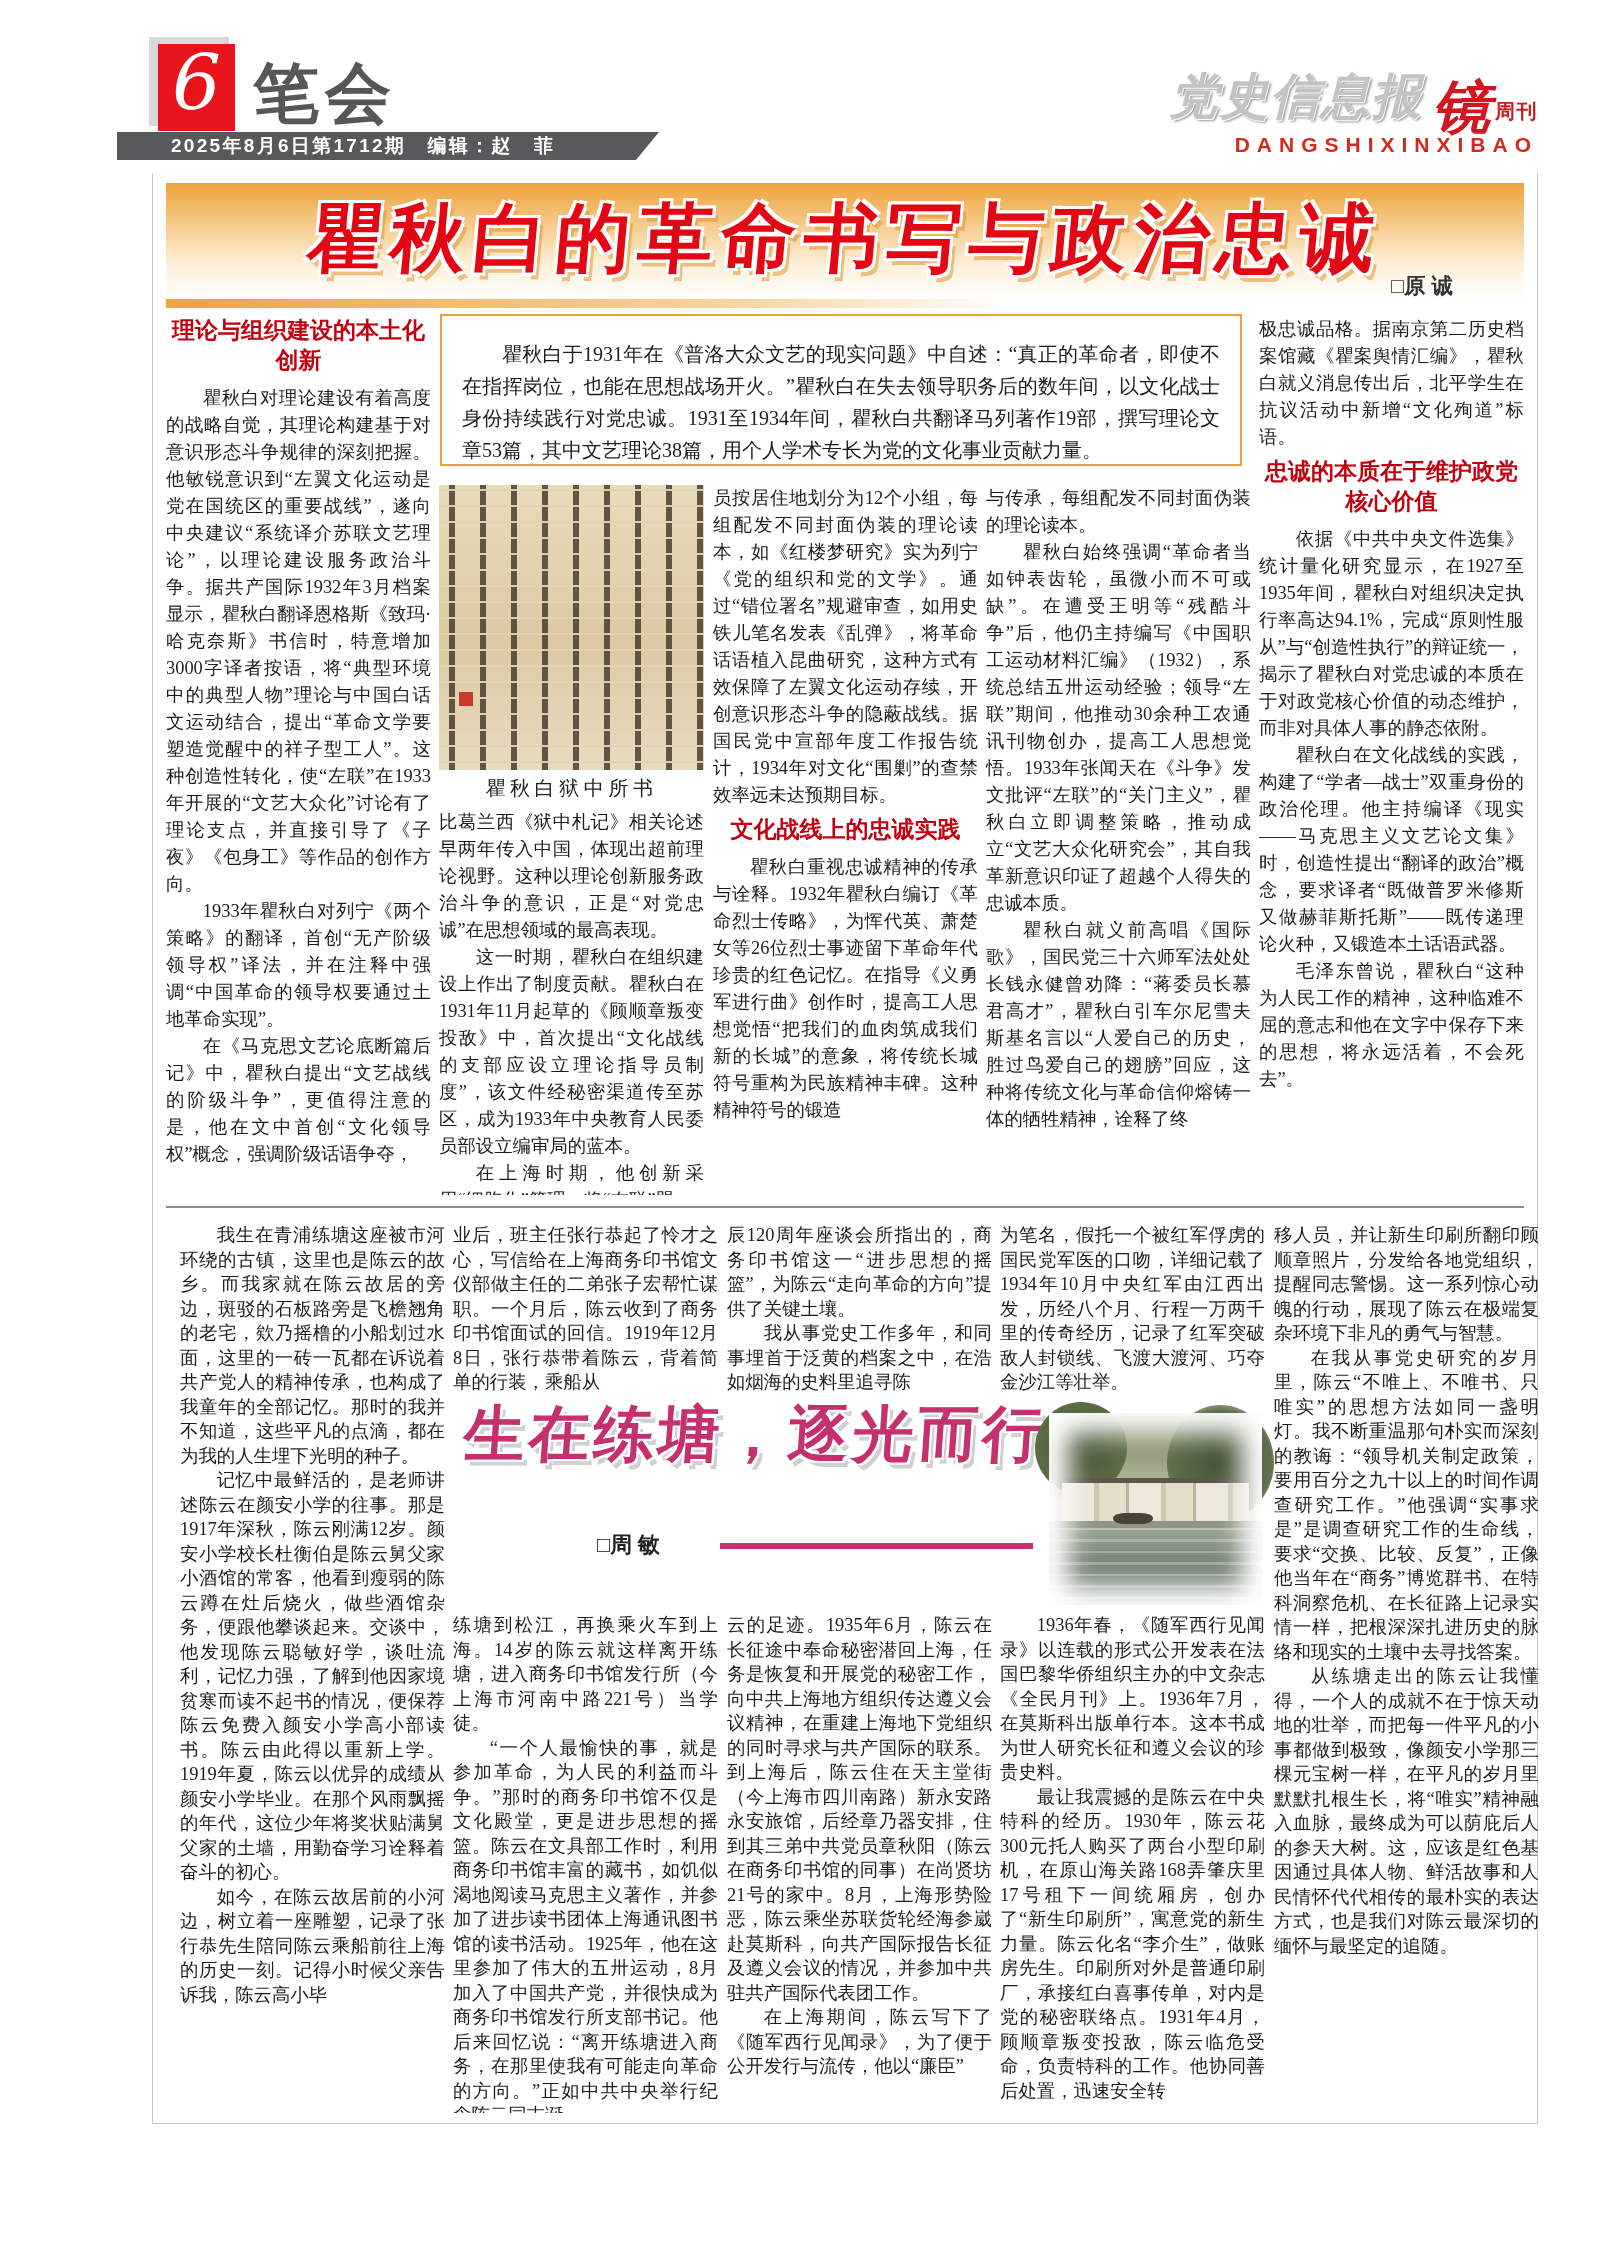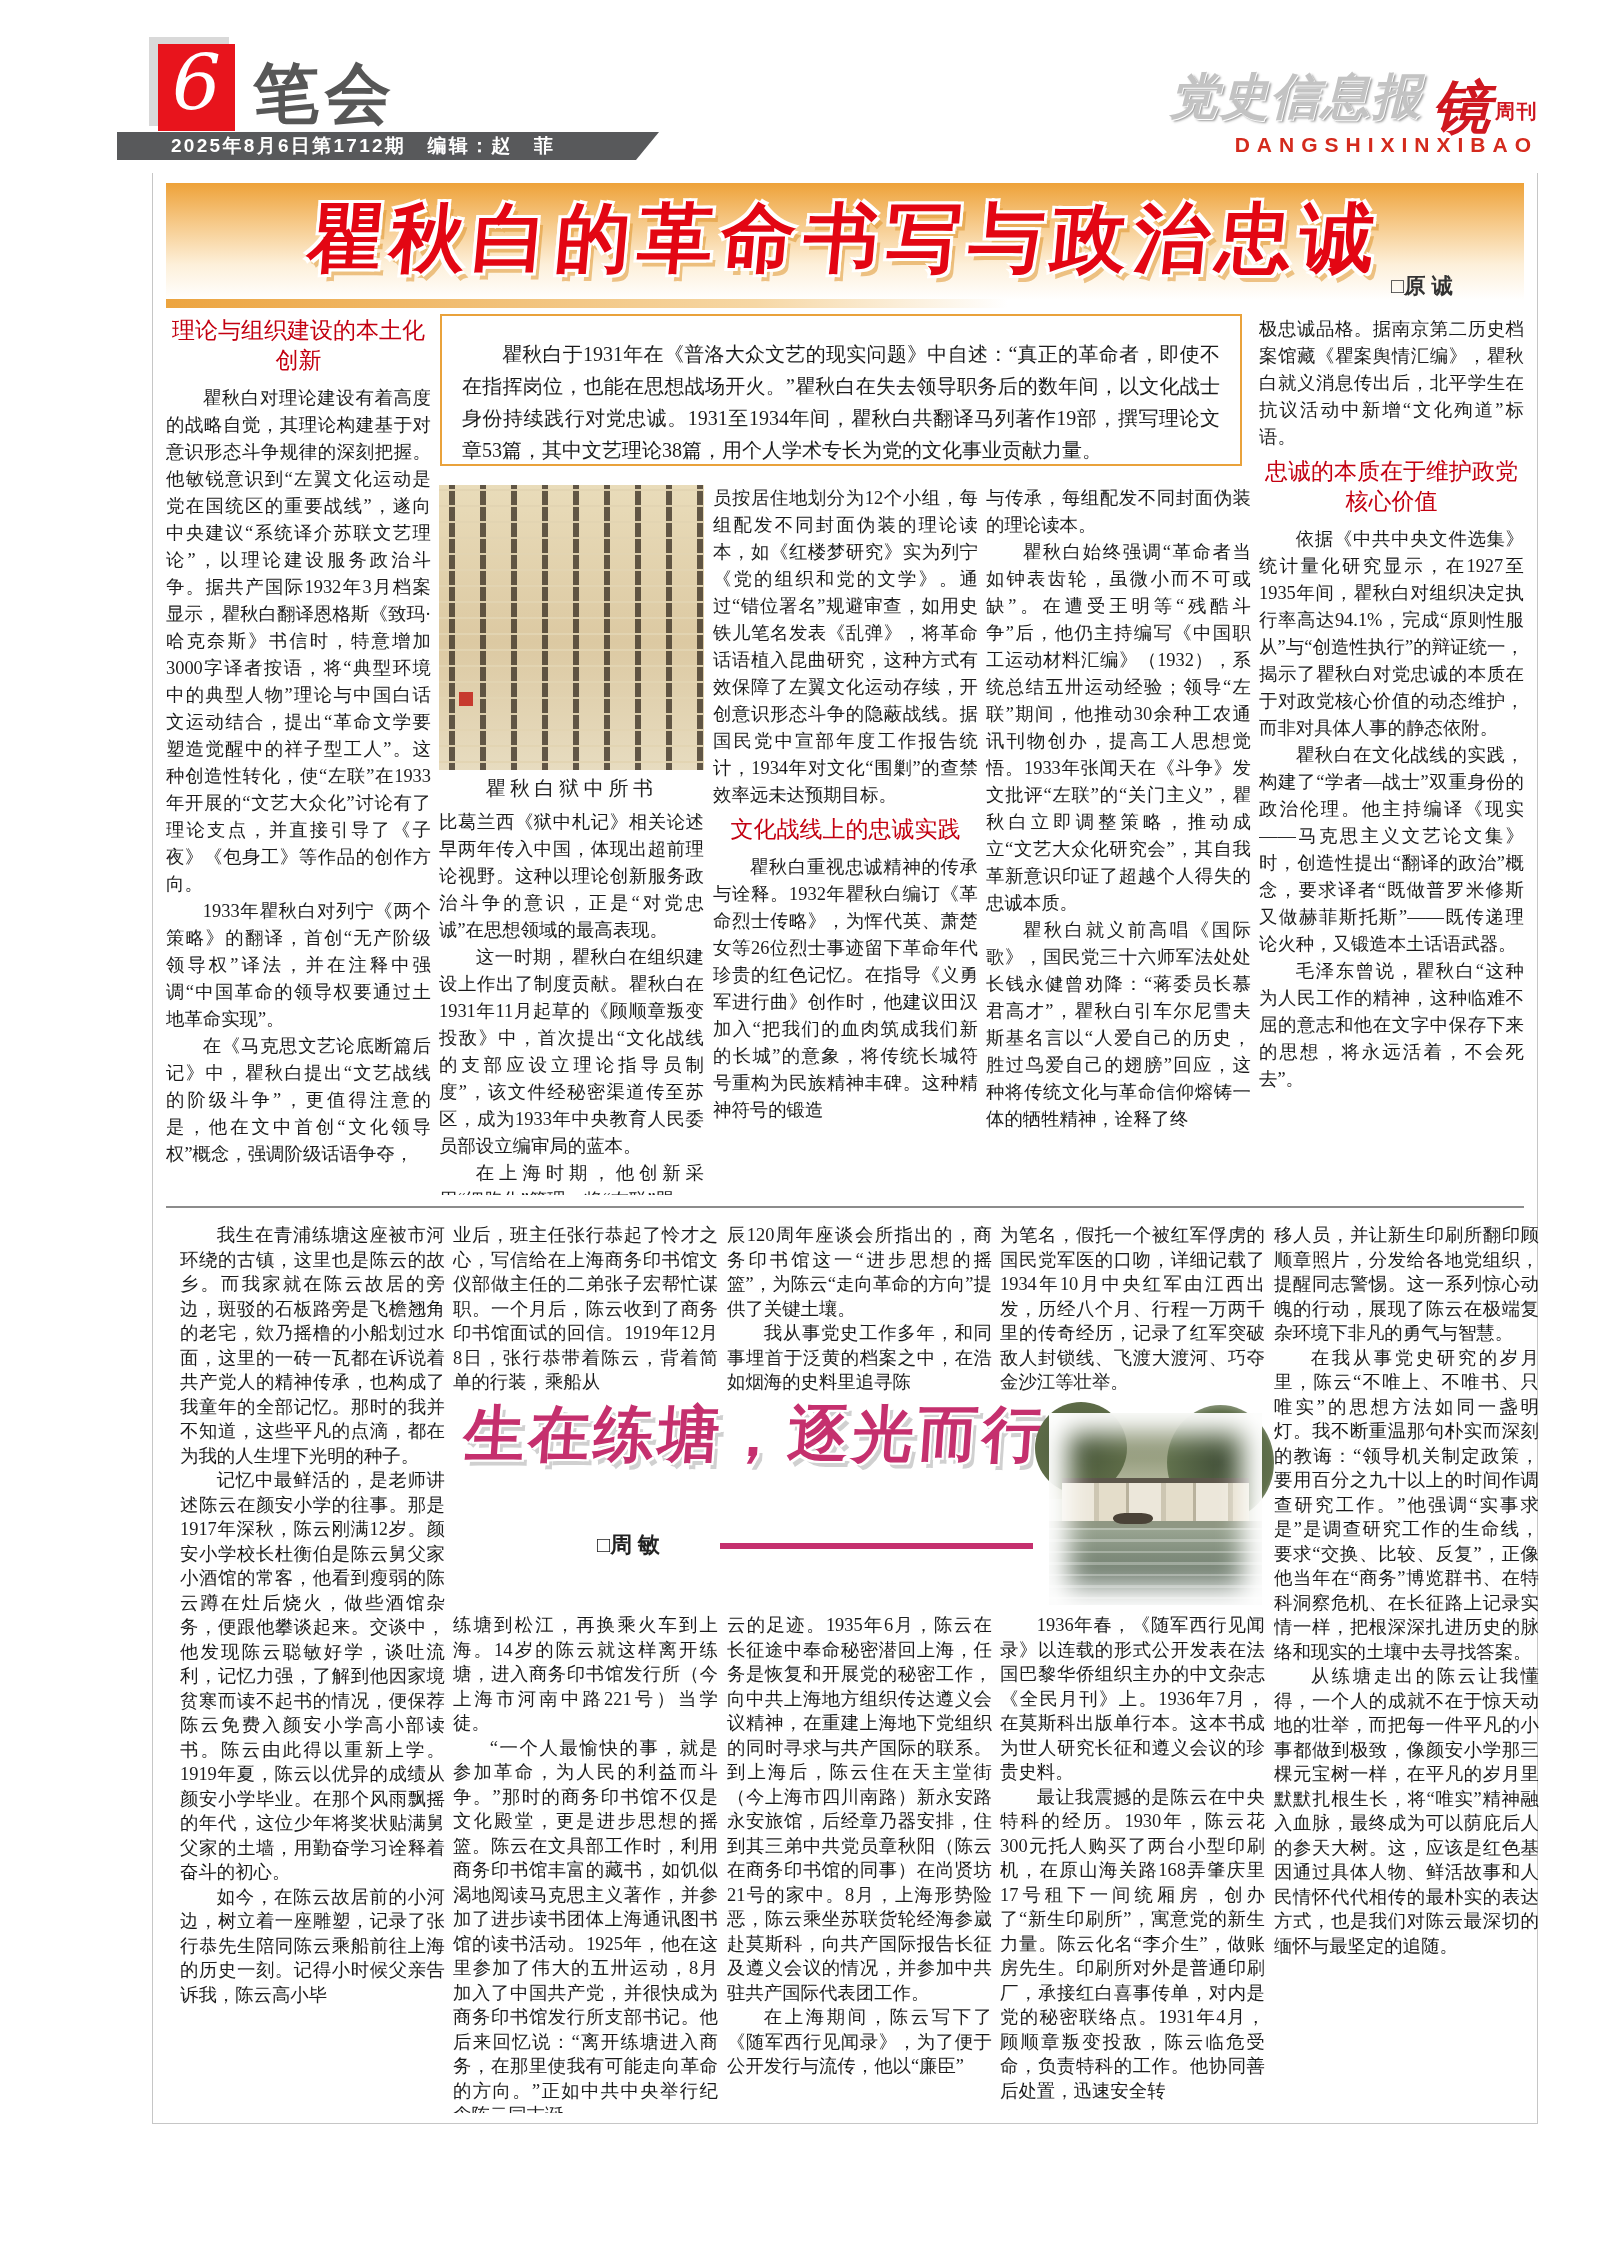--- a/index.html
+++ b/index.html
@@ -49,21 +49,21 @@
   .a1col{position:absolute;width:265px;font-size:18.4px;line-height:27px;text-align:justify;overflow:hidden;}
   #a1c1{left:166px;top:316px;height:881px;}
   #a1c2{left:439px;top:485px;height:710px;}
   #a1c3{left:713px;top:485px;height:710px;}
   #a1c4{left:986px;top:485px;height:710px;}
   #a1c5{left:1259px;top:316px;height:881px;}
 
   .blk-p,.blk-p0{margin:0;}
   .blk-p{text-indent:2em;}
   .blk-p0{text-indent:0;}
-  .blk-h{margin:6.1px 0 9.2px;color:#c30010;font-weight:400;font-size:23px;line-height:1.3;
+  .blk-h{margin:6.1px 0 9.2px;color:#c30010;font-weight:700;font-size:23px;line-height:1.3;
         text-align:center;white-space:pre-line;font-family:"Liberation Sans","DejaVu Sans",sans-serif;}
   #a1c1 .blk-h{margin-top:0;}
 
   
   #calligraphy{position:relative;width:265px;height:285px;margin:0 0 4.6px 0;
         background:
           repeating-linear-gradient(180deg,rgba(228,214,180,0) 0 3.8px,rgba(226,212,178,.95) 3.8px 6.1px,rgba(228,214,180,0) 6.1px 16px),
           repeating-linear-gradient(90deg,rgba(50,40,28,0) 0 10px,rgba(52,42,30,.75) 10px 16px,rgba(50,40,28,0) 16px 31px),
           linear-gradient(180deg,#e9dcba 0%,#dcc9a2 55%,#e7dcc0 100%);}
   #calligraphy .seal{position:absolute;left:20px;bottom:64px;width:14px;height:14px;background:#c73a2e;}
@@ -153,21 +153,21 @@
     <div>
         <p class="blk-p0">比葛兰西《狱中札记》相关论述早两年传入中国，体现出超前理论视野。这种以理论创新服务政治斗争的意识，正是“对党忠诚”在思想领域的最高表现。</p>
         <p class="blk-p">这一时期，瞿秋白在组织建设上作出了制度贡献。瞿秋白在1931年11月起草的《顾顺章叛变投敌》中，首次提出“文化战线的支部应设立理论指导员制度”，该文件经秘密渠道传至苏区，成为1933年中央教育人民委员部设立编审局的蓝本。</p>
         <p class="blk-p">在上海时期，他创新采用“细胞化”管理：将“左联”盟</p>
       </div>
   </div>
 
   <div id="a1c3" class="a1col">
       <p class="blk-p0">员按居住地划分为12个小组，每组配发不同封面伪装的理论读本，如《红楼梦研究》实为列宁《党的组织和党的文学》。通过“错位署名”规避审查，如用史铁儿笔名发表《乱弹》，将革命话语植入昆曲研究，这种方式有效保障了左翼文化运动存续，开创意识形态斗争的隐蔽战线。据国民党中宣部年度工作报告统计，1934年对文化“围剿”的查禁效率远未达预期目标。</p>
       <h3 class="blk-h">文化战线上的忠诚实践</h3>
-      <p class="blk-p">瞿秋白重视忠诚精神的传承与诠释。1932年瞿秋白编订《革命烈士传略》，为恽代英、萧楚女等26位烈士事迹留下革命年代珍贵的红色记忆。在指导《义勇军进行曲》创作时，他建议田汉加入“把我们的血肉筑成我们新的长城”的意象，将传统长城符号重构为民族精神丰碑。这种精神符号的锻造</p>
+      <p class="blk-p">瞿秋白重视忠诚精神的传承与诠释。1932年瞿秋白编订《革命烈士传略》，为恽代英、萧楚女等26位烈士事迹留下革命年代珍贵的红色记忆。在指导《义勇军进行曲》创作时，提高工人思想觉悟“把我们的血肉筑成我们新的长城”的意象，将传统长城符号重构为民族精神丰碑。这种精神符号的锻造</p>
     </div>
   <div id="a1c4" class="a1col">
       <p class="blk-p0">与传承，每组配发不同封面伪装的理论读本。</p>
       <p class="blk-p">瞿秋白始终强调“革命者当如钟表齿轮，虽微小而不可或缺”。在遭受王明等“残酷斗争”后，他仍主持编写《中国职工运动材料汇编》（1932），系统总结五卅运动经验；领导“左联”期间，他推动30余种工农通讯刊物创办，提高工人思想觉悟。1933年张闻天在《斗争》发文批评“左联”的“关门主义”，瞿秋白立即调整策略，推动成立“文艺大众化研究会”，其自我革新意识印证了超越个人得失的忠诚本质。</p>
       <p class="blk-p">瞿秋白就义前高唱《国际歌》，国民党三十六师军法处处长钱永健曾劝降：“蒋委员长慕君高才”，瞿秋白引车尔尼雪夫斯基名言以“人爱自己的历史，胜过鸟爱自己的翅膀”回应，这种将传统文化与革命信仰熔铸一体的牺牲精神，诠释了终</p>
     </div>
   <div id="a1c5" class="a1col">
       <p class="blk-p0">极忠诚品格。据南京第二历史档案馆藏《瞿案舆情汇编》，瞿秋白就义消息传出后，北平学生在抗议活动中新增“文化殉道”标语。</p>
       <h3 class="blk-h">忠诚的本质在于维护政党
 核心价值</h3>

